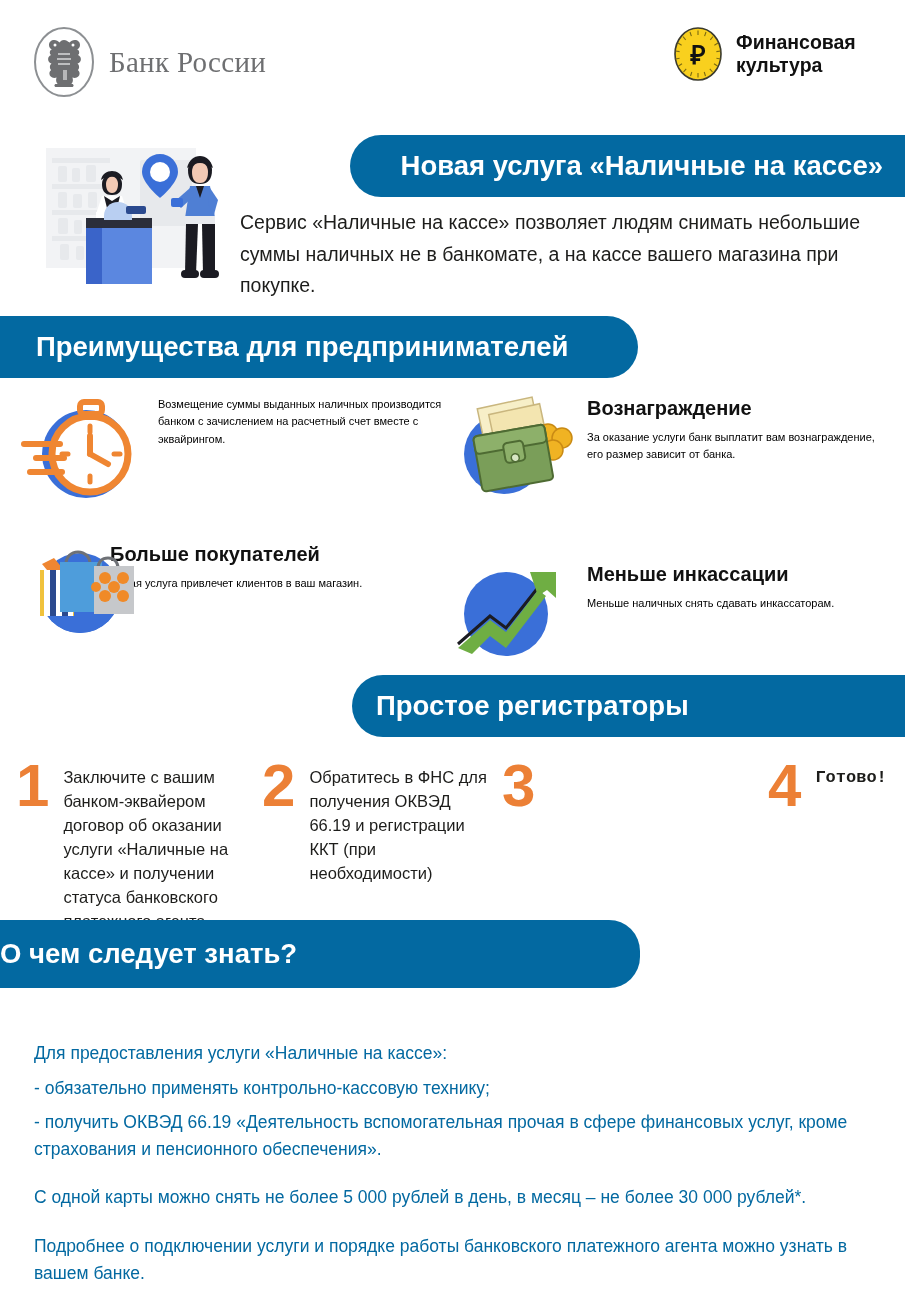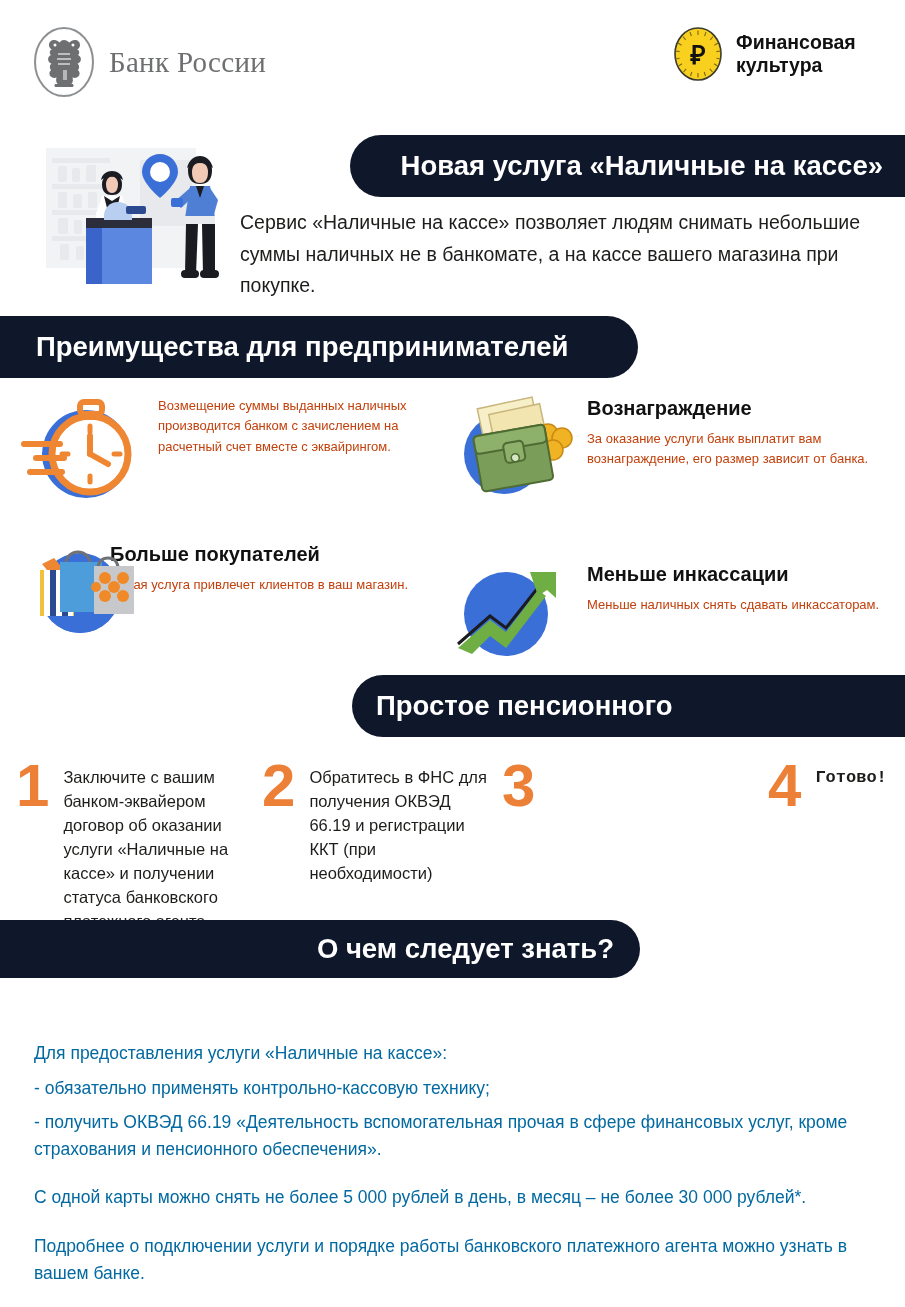--- a/index.html
+++ b/index.html
@@ -16,41 +16,41 @@
   
   .header{position:absolute;top:0;left:0;width:790px;height:118px;}
   .boр-logo{position:absolute;left:33px;top:26px;display:flex;align-items:center;gap:14px;}
   .eagle-oval{width:62px;height:72px;flex:0 0 auto;}
   .bor-word{font-size:29px;color:#6e6f71;letter-spacing:.3px;font-family:"Liberation Serif", serif;}
   .finkult{position:absolute;left:673px;top:26px;display:flex;align-items:center;gap:13px;}
   .coin{width:50px;height:56px;flex:0 0 auto;}
   .finkult-text{font-size:19.5px;font-weight:bold;line-height:1.2;color:#111;}
 
   
-  .banner{position:absolute;background:#0f172a;color:#ffffff;display:flex;align-items:center;box-sizing:border-box;}
+  .banner{position:absolute;background:#0369a1;color:#ffffff;display:flex;align-items:center;box-sizing:border-box;}
   .banner span{font-size:27.5px;font-weight:bold;white-space:nowrap;}
 
   
   .banner-1{left:350px;top:135px;width:555px;height:62px;border-radius:31px 0 0 31px;justify-content:flex-end;padding-right:22px;}
   
   .banner-2{left:0;top:316px;width:638px;height:62px;border-radius:0 31px 31px 0;justify-content:flex-start;padding-left:36px;}
   
   .banner-3{left:352px;top:675px;width:553px;height:62px;border-radius:31px 0 0 31px;justify-content:flex-start;padding-left:24px;}
   
-  .banner-4{left:0;top:920px;width:640px;height:58px;border-radius:0 31px 31px 0;justify-content:flex-end;padding-right:26px;}
+  .banner-4{left:0;top:920px;width:640px;height:68px;border-radius:0 31px 31px 0;justify-content:flex-start;padding-right:26px;}
 
   
   .intro-illu{position:absolute;left:40px;top:140px;width:192px;height:160px;}
   .intro-text{position:absolute;left:240px;top:207px;width:640px;font-size:19.5px;line-height:1.62;color:#1d1d1b;}
 
   
   .benefit{position:absolute;}
   .benefit .icon{position:absolute;left:0;top:0;}
   .benefit .btitle{font-size:20px;font-weight:bold;color:#111;margin:0 0 9px 0;line-height:1.2;}
-  .benefit .btext{font-size:13px;line-height:1.57;color:#c2410c;}
+  .benefit .btext{font-size:11px;line-height:1.57;color:#000000;}
   .b1{left:18px;top:392px;width:430px;}
   .b1 .bbody{margin-left:140px;padding-top:4px;}
   .b2{left:452px;top:392px;width:440px;}
   .b2 .bbody{margin-left:135px;padding-top:4px;}
   .b3{left:10px;top:538px;width:430px;}
   .b3 .bbody{margin-left:100px;padding-top:4px;}
   .b4{left:452px;top:538px;width:440px;margin-top:20px;}
   .b4 .bbody{margin-left:135px;padding-top:4px;}
 
   
@@ -296,21 +296,21 @@
       <path d="M6 90L38 62l16 12 32-42 8 6-40 52-16-12-18 18z" fill="#6fae43"></path>
       <path d="M78 14h26v26l-9-8-9 6z" fill="#6fae43"></path>
     </svg>
     <div class="bbody">
       <div class="btitle">Меньше инкассации</div>
       <div class="btext">Меньше наличных снять сдавать инкассаторам.</div>
     </div>
   </div>
 
   <div class="banner banner-3">
-    <span>Простое пенсионного</span>
+    <span>Простое регистраторы</span>
   </div>
 
   <div class="steps">
     <div class="step step-1">
       <div class="num">1</div>
       <div class="stxt">Заключите с вашим банком-эквайером договор об оказании услуги «Наличные на кассе» и получении статуса банковского платежного агента</div>
     </div>
     <div class="step step-2">
       <div class="num">2</div>
       <div class="stxt">Обратитесь  в ФНС для получения ОКВЭД 66.19 и регистрации ККТ (при необходимости)</div>

